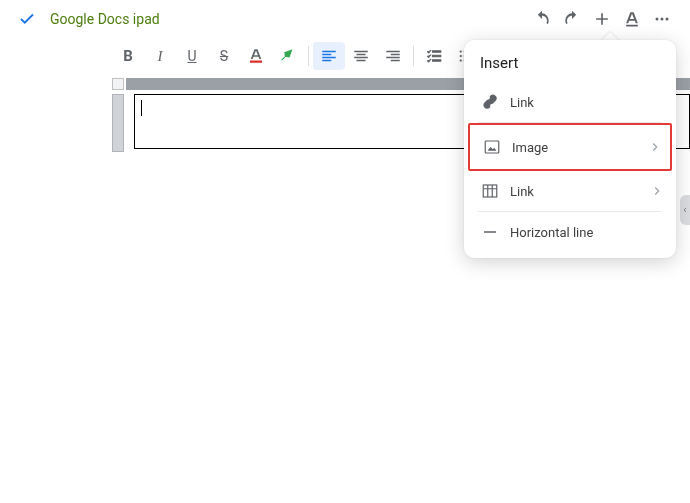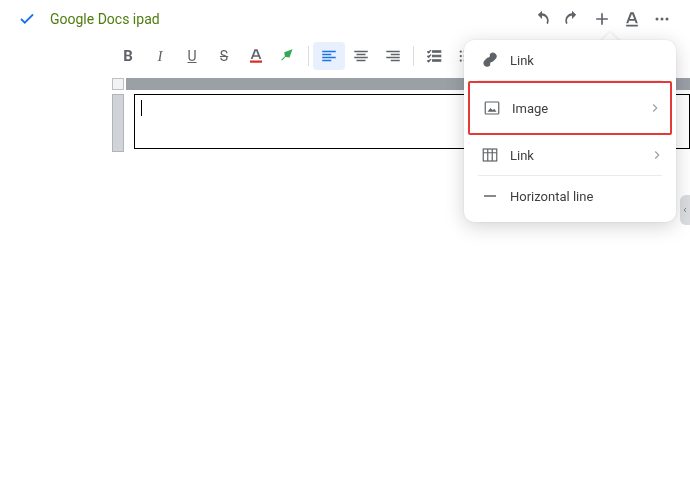--- a/index.html
+++ b/index.html
@@ -29,21 +29,21 @@
   
   .popover-arrow { position: absolute; top: 35px; right: 73px; width: 14px; height: 14px; background: #fff; transform: rotate(45deg); box-shadow: -1px -1px 2px rgba(0,0,0,0.08); z-index: 9; }
   .popover { position: absolute; top: 40px; right: 14px; width: 212px; background: #fff; border-radius: 10px; box-shadow: 0 4px 20px rgba(0,0,0,0.18), 0 0 2px rgba(0,0,0,0.1); z-index: 10; padding-bottom: 6px; }
   .pop-title { padding: 14px 16px 10px; font-size: 15px; color: #202124; }
   .pop-item { display: flex; align-items: center; height: 40px; padding: 0 12px; position: relative; }
   .pop-icon { width: 28px; display: flex; align-items: center; justify-content: center; color: #5f6368; }
   .pop-label { font-size: 13px; color: #404040; margin-left: 6px; }
   .pop-item.disabled .pop-label, .pop-item.disabled .pop-icon { color: #bdc1c6; }
   .pop-chevron { position: absolute; right: 12px; color: #9aa0a6; }
   .pop-sep { height: 1px; background: #e8eaed; margin: 0 14px; }
-  .pop-item.highlighted { border: 2px solid #e53935; margin: -1px 4px; border-radius: 2px; height: 54px; padding: 0 8px; }
+  .pop-item.highlighted { border: 2px solid #e53935; margin: -1px 4px; border-radius: 2px; height: 48px; padding: 0 8px; }
   .pop-item.highlighted .pop-chevron { right: 8px; }
   
   .edge-tab { position: absolute; right: 0; top: 195px; width: 10px; height: 30px; background: #dadce0; border-radius: 6px 0 0 6px; display: flex; align-items: center; justify-content: center; color: #80868b; }
   
   svg { display: block; }
 </style>
 </head>
 <body>
 
 <div class="topbar">
@@ -150,20 +150,21 @@
   <div class="page">
     <div class="cell1">
         <div class="cursor"></div>
       </div>
     <div class="cell2"></div>
   </div>
 </div>
 
 <div class="popover-arrow"></div>
 <div class="popover">
+  <div class="pop-title">Insert</div>
 
   <div class="pop-item">
     <div class="pop-icon">
       <svg width="18" height="18" viewBox="0 0 24 24">
           <path fill="#5f6368" d="M10 13a4 4 0 005.7 0l3-3a4 4 0 00-5.7-5.7l-1 1m2 5a4 4 0 00-5.7 0l-3 3a4 4 0 005.7 5.7l1-1" stroke="#5f6368" stroke-width="1.8"></path>
         </svg>
     </div>
     <div class="pop-label">Link</div>
   </div>
   <div class="pop-sep"></div>

